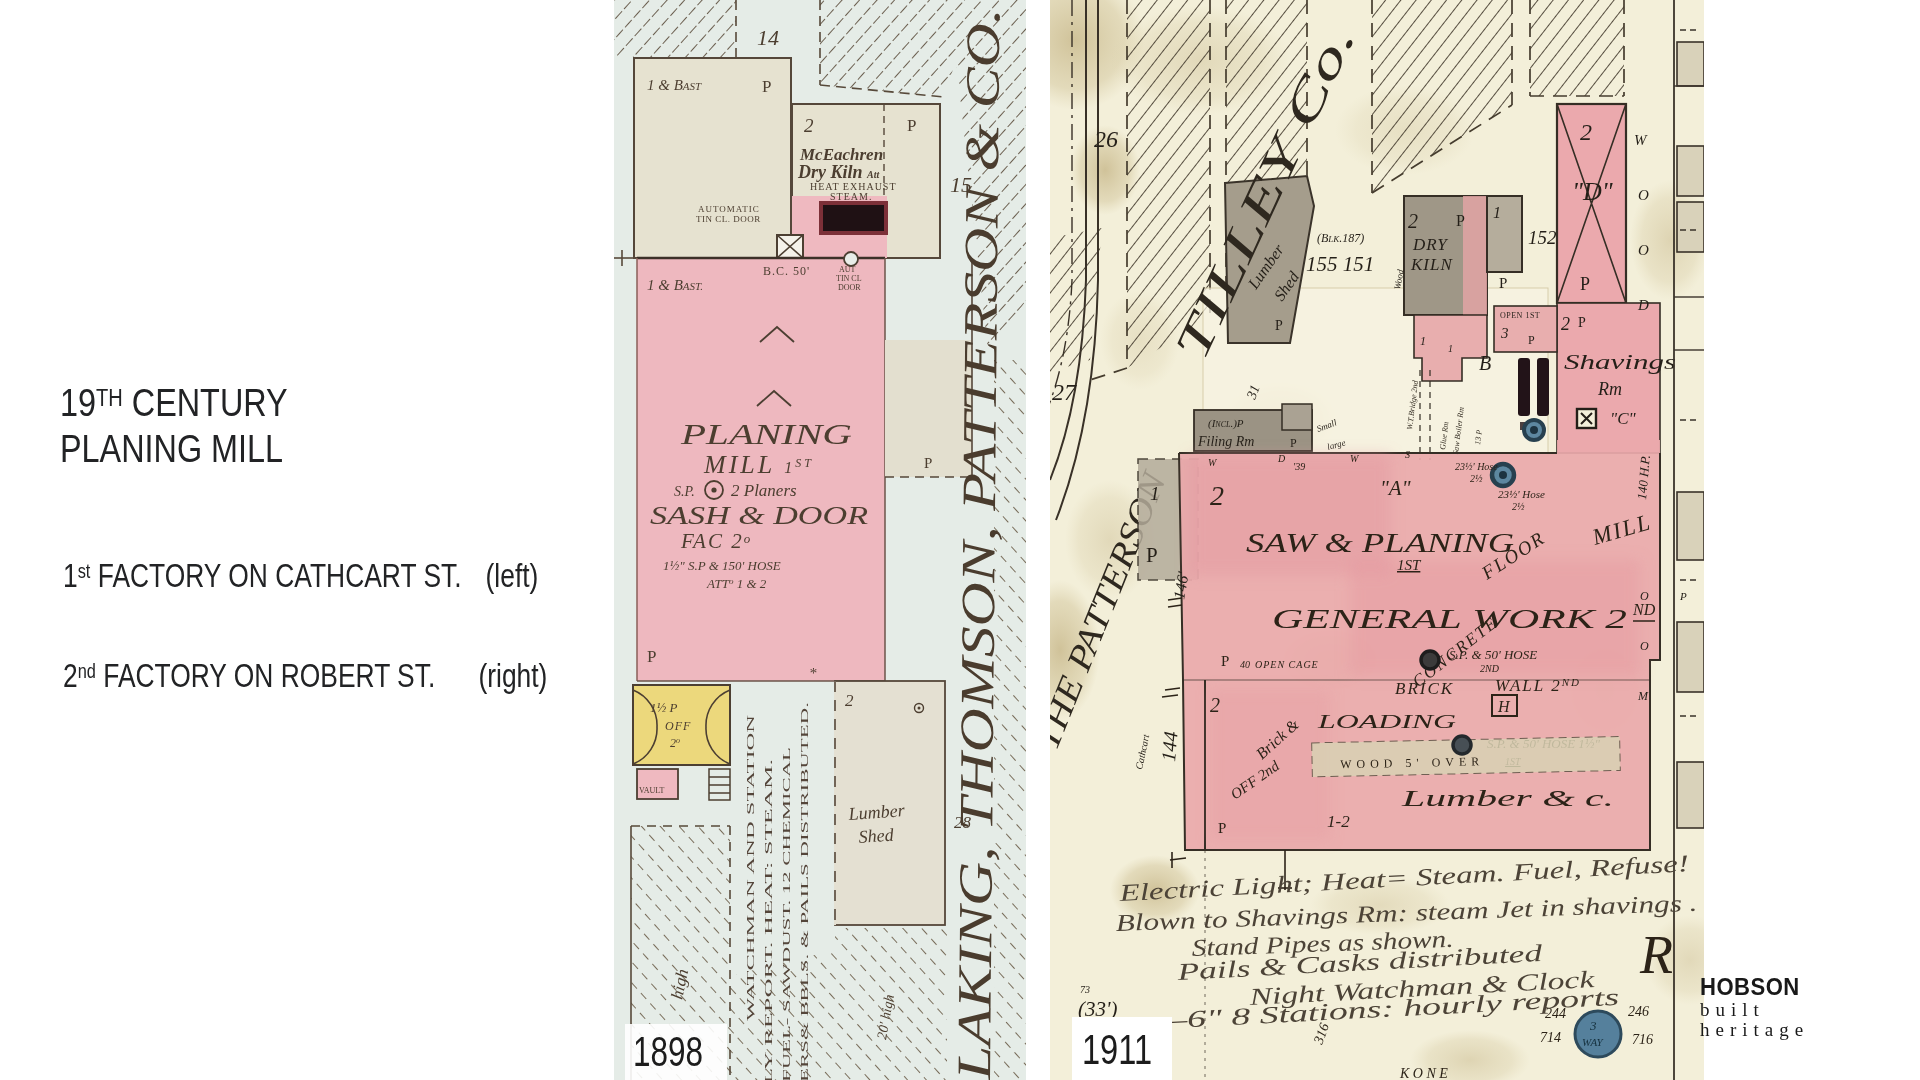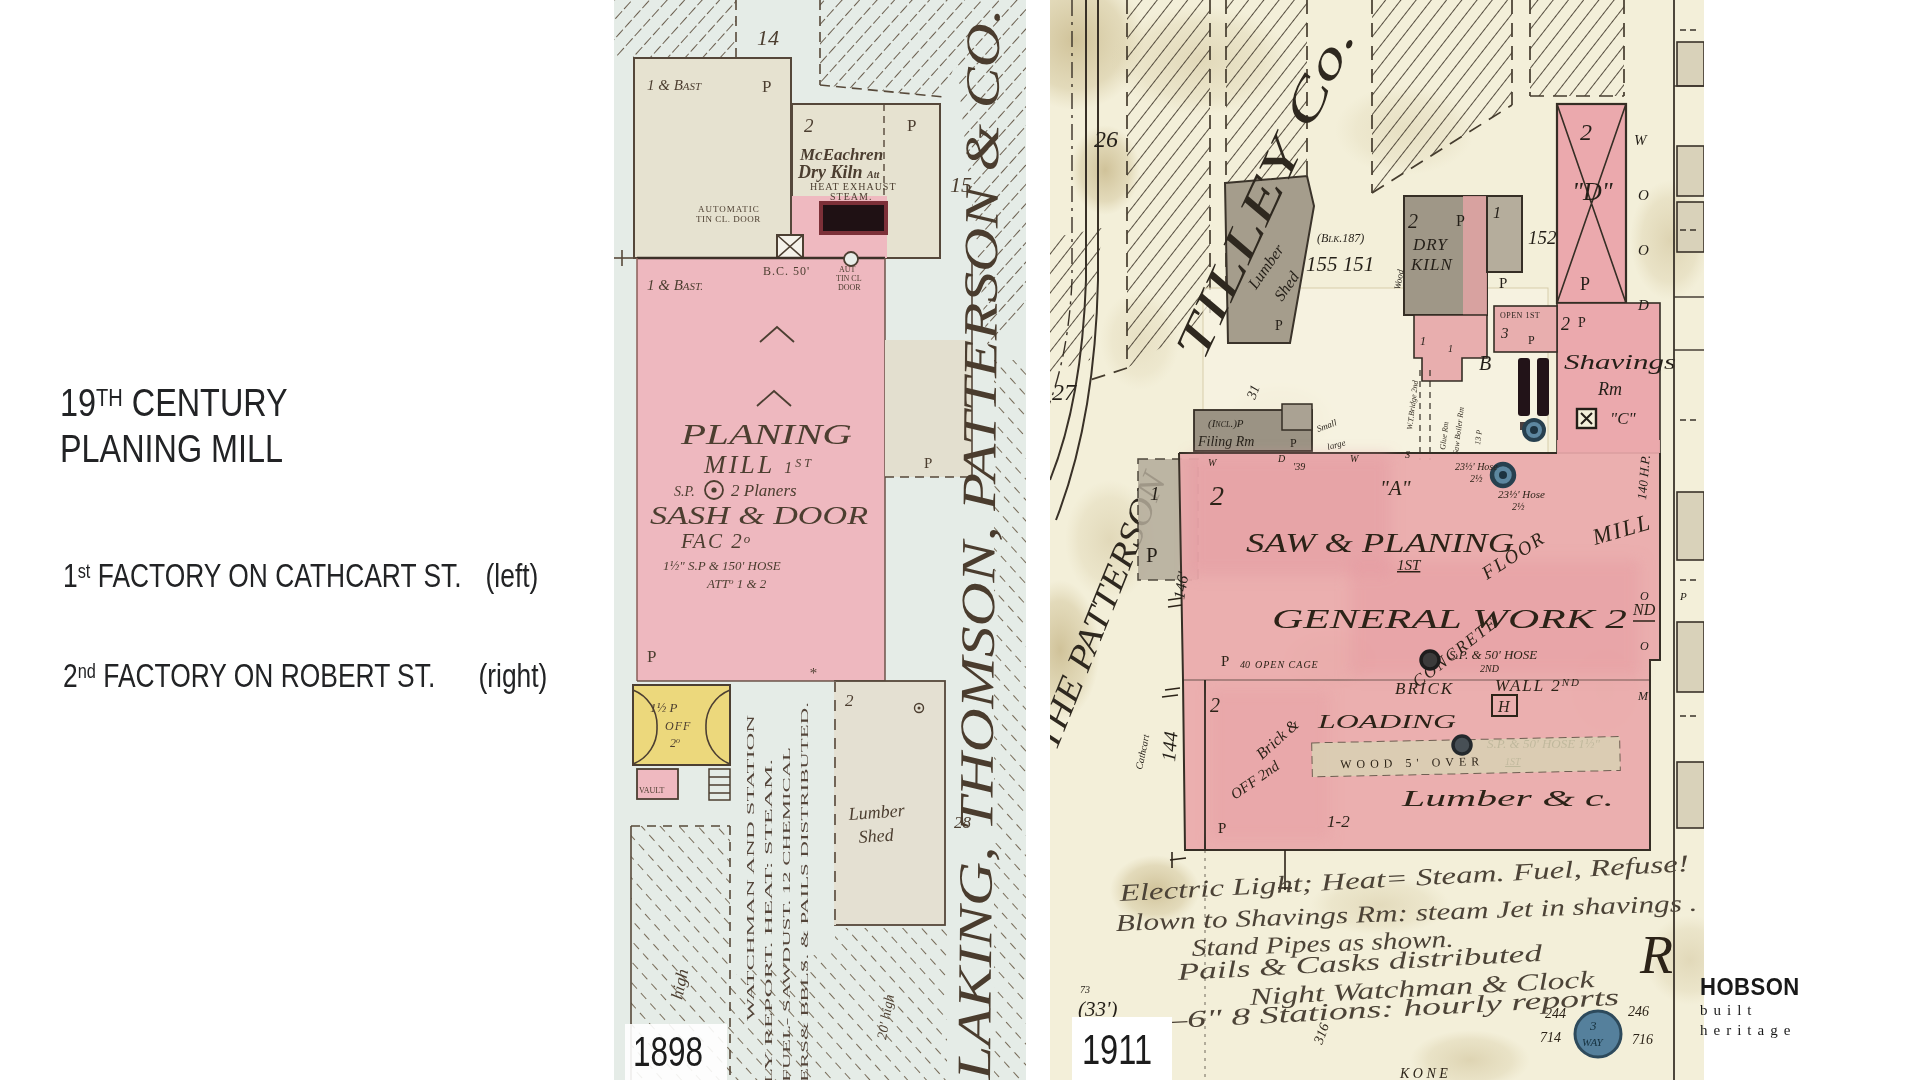--- a/index.html
+++ b/index.html
@@ -12,21 +12,21 @@
   .b1{position:absolute;left:63px;top:557px;color:#222325;font-size:33px;
       transform:scaleX(0.80);transform-origin:left top;white-space:nowrap;}
   .b2{position:absolute;left:63px;top:657px;color:#222325;font-size:33px;
       transform:scaleX(0.80);transform-origin:left top;white-space:nowrap;}
   sup{font-size:62%;vertical-align:baseline;position:relative;top:-0.42em;}
   .gap1{display:inline-block;width:30px;}
   .gap2{display:inline-block;width:54px;}
   .logo{position:absolute;left:1700px;top:973px;color:#191919;}
   .logo .h1{font-size:24px;letter-spacing:0.5px;font-weight:bold;
             transform:scaleX(0.92);transform-origin:left top;}
-  .logo .h2{font-family:"Liberation Serif",serif;font-size:15px;
+  .logo .h2{font-family:"Liberation Serif",serif;font-size:19px;
             letter-spacing:6px;margin-top:-1px;line-height:20px;}
   svg text{font-family:"Liberation Serif",serif;}
 </style>
 </head>
 <body>
 <div class="page">
   <div class="title">19<sup>TH</sup> CENTURY<br>PLANING MILL</div>
   <div class="b1">1<sup>st</sup> FACTORY ON CATHCART ST.<span class="gap1"></span>(left)</div>
   <div class="b2">2<sup>nd</sup> FACTORY ON ROBERT ST.<span class="gap2"></span>(right)</div>
 

